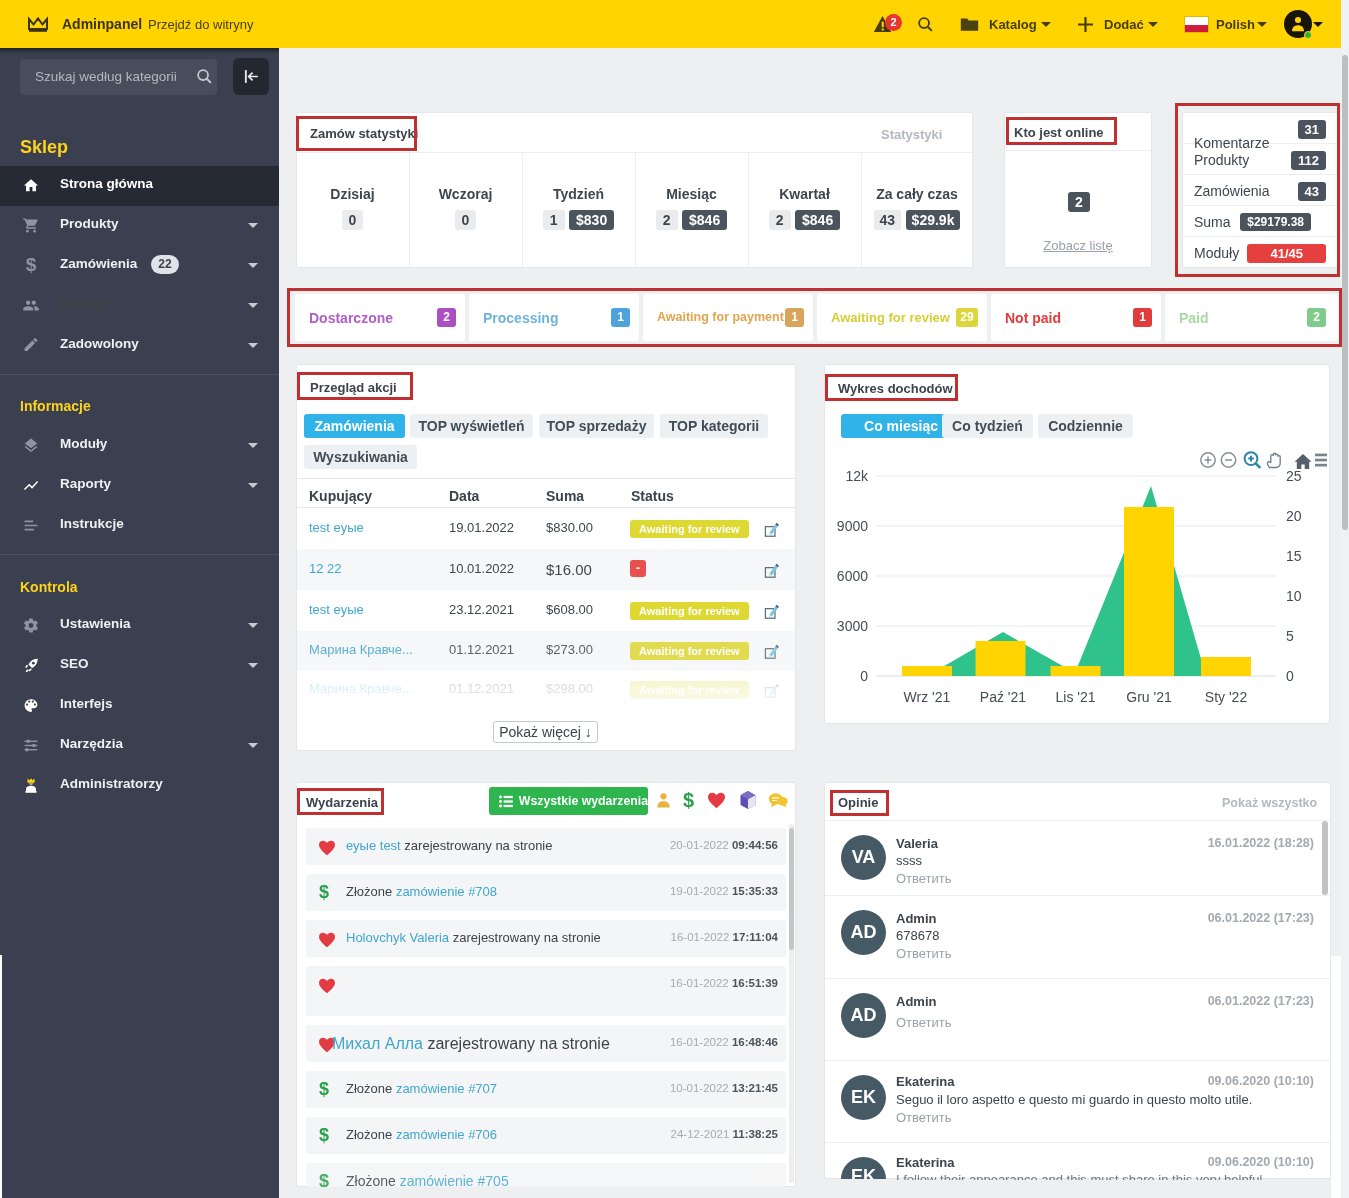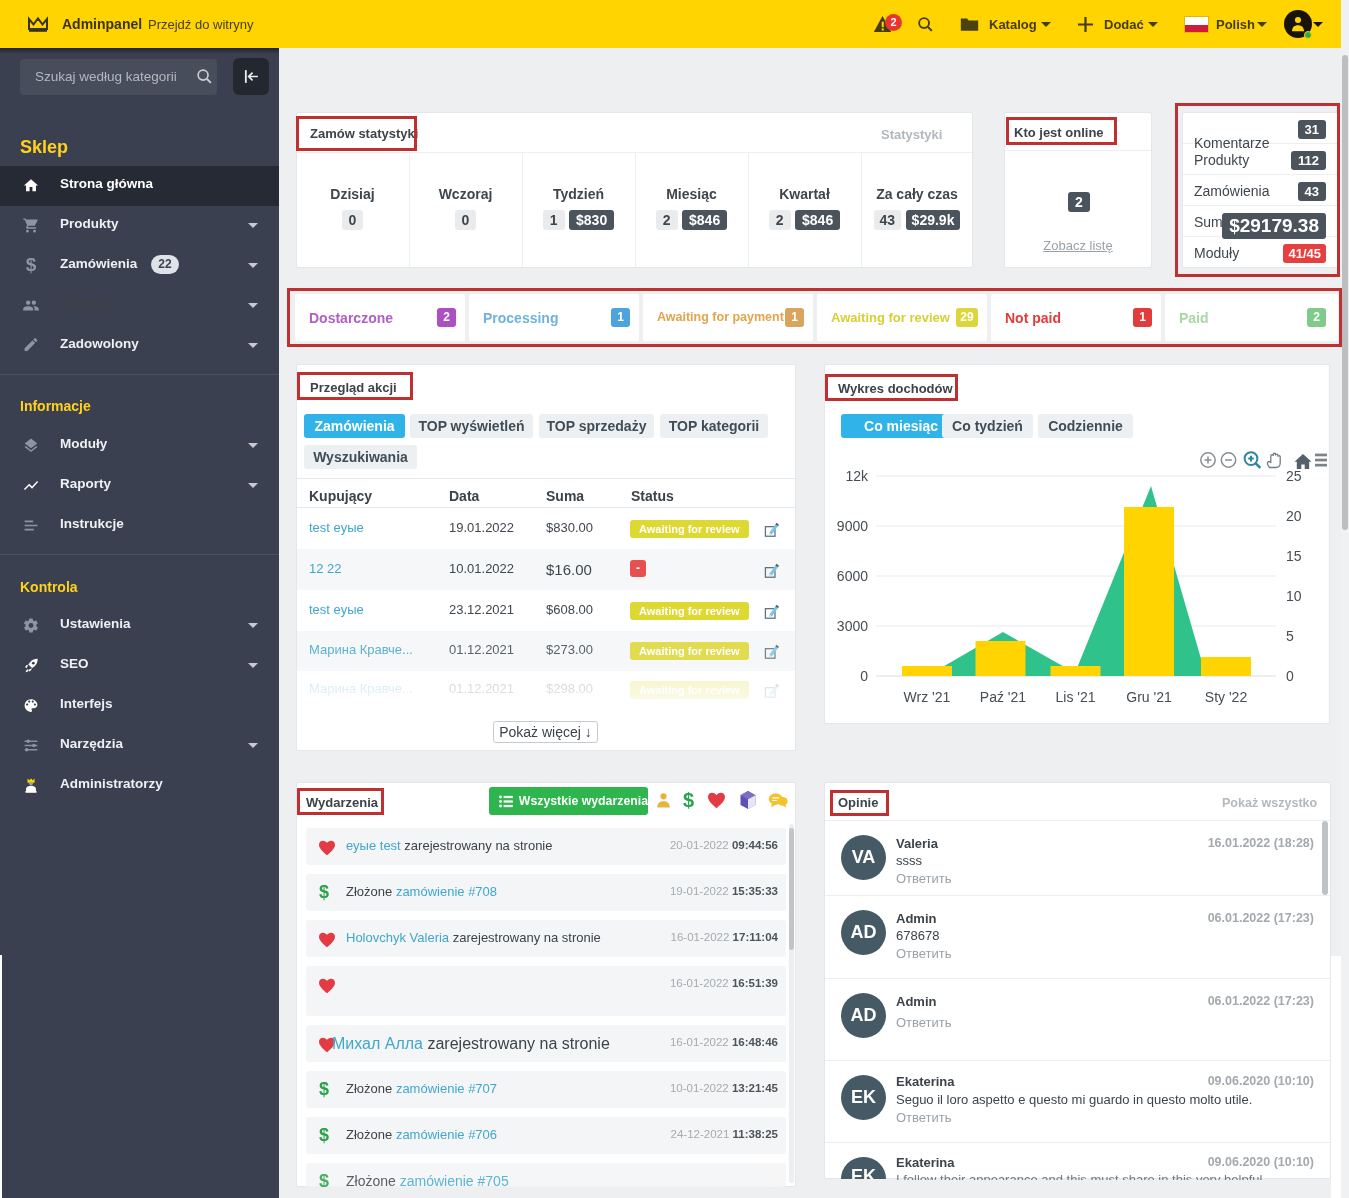--- a/index.html
+++ b/index.html
@@ -197,23 +197,23 @@
 <div class="sep" style="left:1183px;top:174px;width:154px;height:1px"></div>
 <div class="sep" style="left:1183px;top:205px;width:154px;height:1px"></div>
 <div class="sep" style="left:1183px;top:236px;width:154px;height:1px"></div>
 <div class="abs" style="left:1194px;top:135px;font-size:14px;color:#3f464d">Komentarze</div>
 <div class="abs bdark" style="right:23px;top:120px;font-size:13px;padding:2px 7px">31</div>
 <div class="abs" style="left:1194px;top:152px;font-size:14px;color:#3f464d">Produkty</div>
 <div class="abs bdark" style="right:23px;top:151px;font-size:13px;padding:2px 7px">112</div>
 <div class="abs" style="left:1194px;top:183px;font-size:14px;color:#3f464d">Zamówienia</div>
 <div class="abs bdark" style="right:23px;top:182px;font-size:13px;padding:2px 7px">43</div>
 <div class="abs" style="left:1194px;top:214px;font-size:14px;color:#3f464d">Suma</div>
-<div class="abs bdark" style="right:23px;top:213px;font-size:19px;padding:2px 7px">$29179.38</div>
+<div class="abs bdark" style="right:38px;top:213px;font-size:12px;padding:2px 7px">$29179.38</div>
 <div class="abs" style="left:1194px;top:245px;font-size:14px;color:#3f464d">Moduły</div>
-<div class="abs" style="right:23px;top:244px;background:#e5403f;color:#fff;font-weight:bold;border-radius:3px;font-size:13px;padding:2px 5px">41/45</div>
+<div class="abs" style="right:23px;top:244px;background:#e5403f;color:#fff;font-weight:bold;border-radius:3px;font-size:13px;padding:2px 23px">41/45</div>
 
 <div class="abs" style="left:295px;top:294px;width:170px;height:47px;background:#fff;border-radius:2px"></div>
 <div class="abs" style="left:309px;top:310px;font-size:14px;font-weight:bold;color:#b05fc6">Dostarczone</div>
 <div class="abs" style="left:437px;top:308px;width:19px;height:19px;background:#ab4fc3;color:#fff;font-size:12px;font-weight:bold;border-radius:3px;text-align:center;line-height:19px">2</div>
 <div class="abs" style="left:469px;top:294px;width:170px;height:47px;background:#fff;border-radius:2px"></div>
 <div class="abs" style="left:483px;top:310px;font-size:14px;font-weight:bold;color:#6fb3dc">Processing</div>
 <div class="abs" style="left:611px;top:308px;width:19px;height:19px;background:#4fa3dc;color:#fff;font-size:12px;font-weight:bold;border-radius:3px;text-align:center;line-height:19px">1</div>
 <div class="abs" style="left:643px;top:294px;width:170px;height:47px;background:#fff;border-radius:2px"></div>
 <div class="abs" style="left:657px;top:310px;font-size:12.5px;font-weight:bold;color:#e2a44e">Awaiting for payment</div>
 <div class="abs" style="left:785px;top:308px;width:19px;height:19px;background:#d9a45b;color:#fff;font-size:12px;font-weight:bold;border-radius:3px;text-align:center;line-height:19px">1</div>

